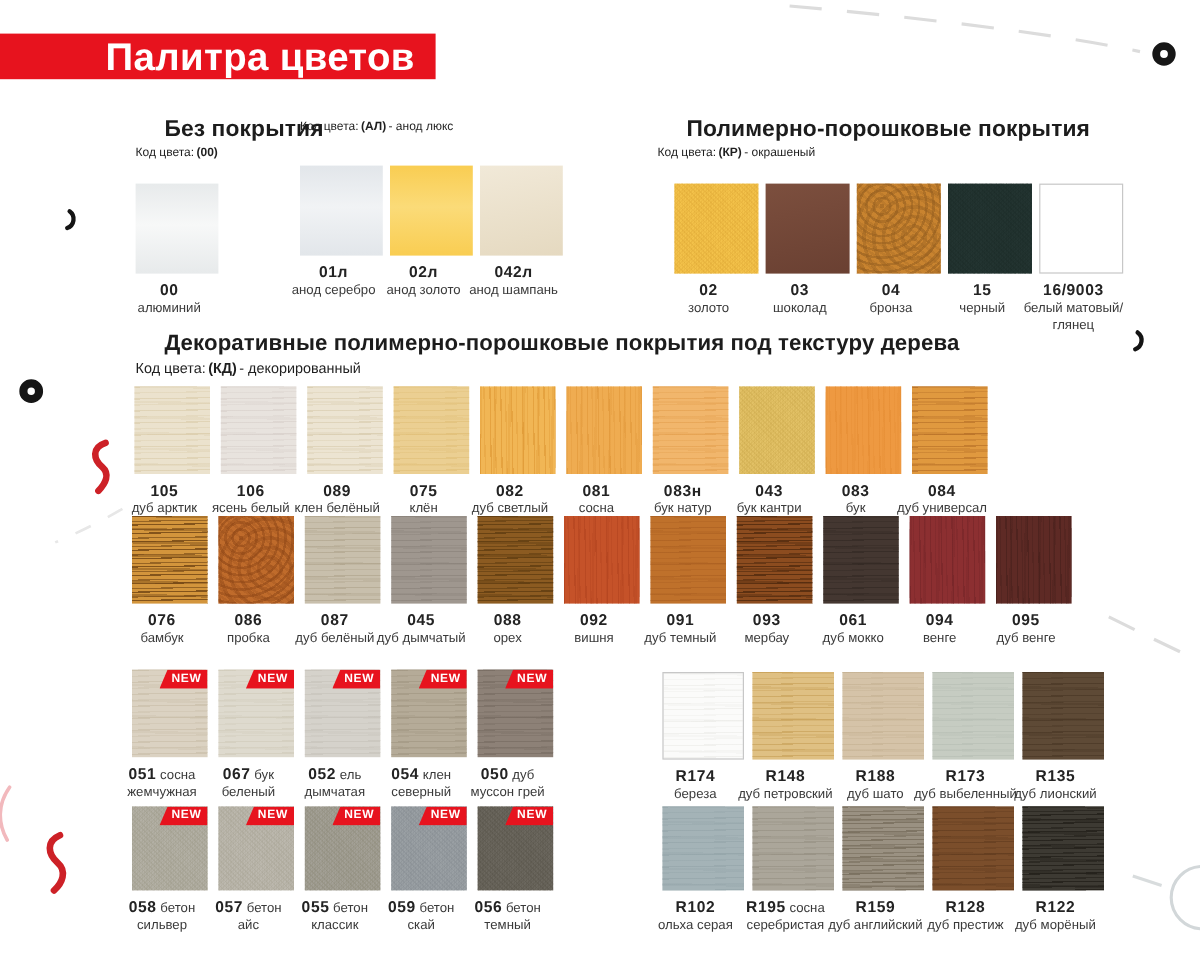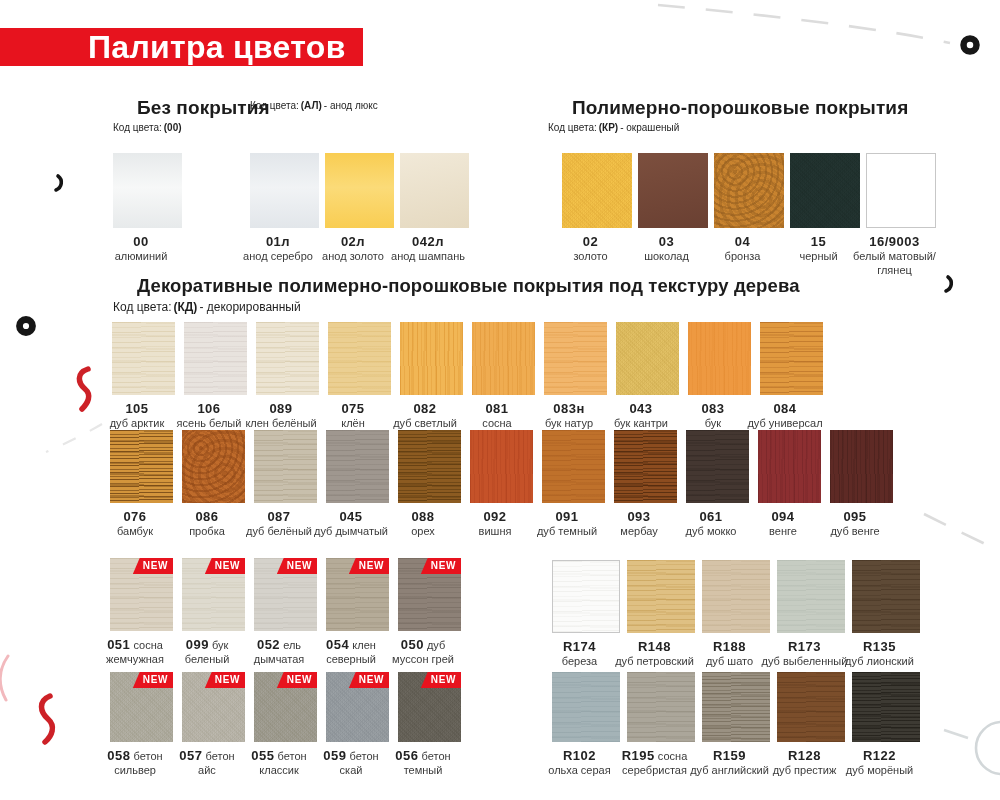--- a/index.html
+++ b/index.html
@@ -25,21 +25,21 @@
   .w69 .cell{width:69px;} .w70 .cell{width:70px;} .w65 .cell{width:63px;} .w68 .cell{width:68px;}
   .h75 .sw{height:75px;} .h73 .sw{height:73px;} .h70 .sw{height:70px;}
   .sw{position:relative;width:100%;}
   .sw.bordered{box-sizing:border-box;border:1px solid #c7c7c7;}
   .lab{margin-top:6px;text-align:center;font-size:11px;line-height:1.25;color:#3a3a3a;
        width:calc(100% + 26px);margin-left:-13px;}
   .lab b{font-size:13px;font-weight:700;letter-spacing:.5px;color:#232323;}
   .new-badge{position:absolute;top:0;right:0;color:#fff;font-size:10px;font-weight:700;letter-spacing:.6px;
              line-height:1;padding:3px 5px 3px 10px;clip-path:polygon(17% 0,100% 0,100% 100%,0 100%);}
   #strip-uncoated{left:113px;top:153px;gap:6px;}
-  #strip-anod{left:250px;top:153px;gap:6px;}
+  #strip-anod{left:250px;top:138px;gap:6px;}
   #strip-powder{left:562px;top:153px;gap:6px;}
   #wood-row1{left:112px;top:322px;gap:9px;}
   #wood-row2{left:110px;top:430px;gap:9px;}
   #wood-row3-left{left:110px;top:558px;gap:9px;}
   #wood-row3-right{left:552px;top:560px;gap:7px;}
   #wood-row4-left{left:110px;top:672px;gap:9px;}
   #wood-row4-right{left:552px;top:672px;gap:7px;}
   svg{display:block;}
 </style>
 </head>
@@ -201,21 +201,21 @@
       <div class="cell">
         <div class="sw" style="background: repeating-linear-gradient(179deg, rgba(195, 183, 160, 0.5) 0px, rgba(195, 183, 160, 0.5) 1px, rgba(195, 183, 160, 0) 1px, rgba(195, 183, 160, 0) 5px, rgba(195, 183, 160, 0.3) 5px, rgba(195, 183, 160, 0.3) 6px, rgba(195, 183, 160, 0) 6px, rgba(195, 183, 160, 0) 10px), repeating-linear-gradient(181deg, rgba(195, 183, 160, 0.25) 0px, rgba(195, 183, 160, 0.25) 2px, rgba(195, 183, 160, 0) 2px, rgba(195, 183, 160, 0) 13px), rgb(219, 210, 194);">
           <div class="new-badge" style="background: rgb(231, 19, 30);">NEW</div>
         </div>
         <div class="lab"><b>051</b> сосна<br>жемчужная</div>
       </div>
       <div class="cell">
         <div class="sw" style="background: repeating-linear-gradient(179deg, rgba(204, 198, 180, 0.5) 0px, rgba(204, 198, 180, 0.5) 1px, rgba(204, 198, 180, 0) 1px, rgba(204, 198, 180, 0) 5px, rgba(204, 198, 180, 0.3) 5px, rgba(204, 198, 180, 0.3) 6px, rgba(204, 198, 180, 0) 6px, rgba(204, 198, 180, 0) 10px), repeating-linear-gradient(181deg, rgba(204, 198, 180, 0.25) 0px, rgba(204, 198, 180, 0.25) 2px, rgba(204, 198, 180, 0) 2px, rgba(204, 198, 180, 0) 13px), rgb(222, 218, 206);">
           <div class="new-badge" style="background: rgb(231, 19, 30);">NEW</div>
         </div>
-        <div class="lab"><b>099</b> бук<br>беленый</div>
+        <div class="lab"><b>067</b> бук<br>беленый</div>
       </div>
       <div class="cell">
         <div class="sw" style="background: repeating-linear-gradient(179deg, rgba(194, 190, 181, 0.5) 0px, rgba(194, 190, 181, 0.5) 1px, rgba(194, 190, 181, 0) 1px, rgba(194, 190, 181, 0) 5px, rgba(194, 190, 181, 0.3) 5px, rgba(194, 190, 181, 0.3) 6px, rgba(194, 190, 181, 0) 6px, rgba(194, 190, 181, 0) 10px), repeating-linear-gradient(181deg, rgba(194, 190, 181, 0.25) 0px, rgba(194, 190, 181, 0.25) 2px, rgba(194, 190, 181, 0) 2px, rgba(194, 190, 181, 0) 13px), rgb(213, 210, 203);">
           <div class="new-badge" style="background: rgb(231, 19, 30);">NEW</div>
         </div>
         <div class="lab"><b>052</b> ель<br>дымчатая</div>
       </div>
       <div class="cell">
         <div class="sw" style="background: repeating-linear-gradient(179deg, rgba(154, 143, 122, 0.5) 0px, rgba(154, 143, 122, 0.5) 1px, rgba(154, 143, 122, 0) 1px, rgba(154, 143, 122, 0) 5px, rgba(154, 143, 122, 0.3) 5px, rgba(154, 143, 122, 0.3) 6px, rgba(154, 143, 122, 0) 6px, rgba(154, 143, 122, 0) 10px), repeating-linear-gradient(181deg, rgba(154, 143, 122, 0.25) 0px, rgba(154, 143, 122, 0.25) 2px, rgba(154, 143, 122, 0) 2px, rgba(154, 143, 122, 0) 13px), rgb(181, 171, 152);">
           <div class="new-badge" style="background: rgb(231, 19, 30);">NEW</div>

